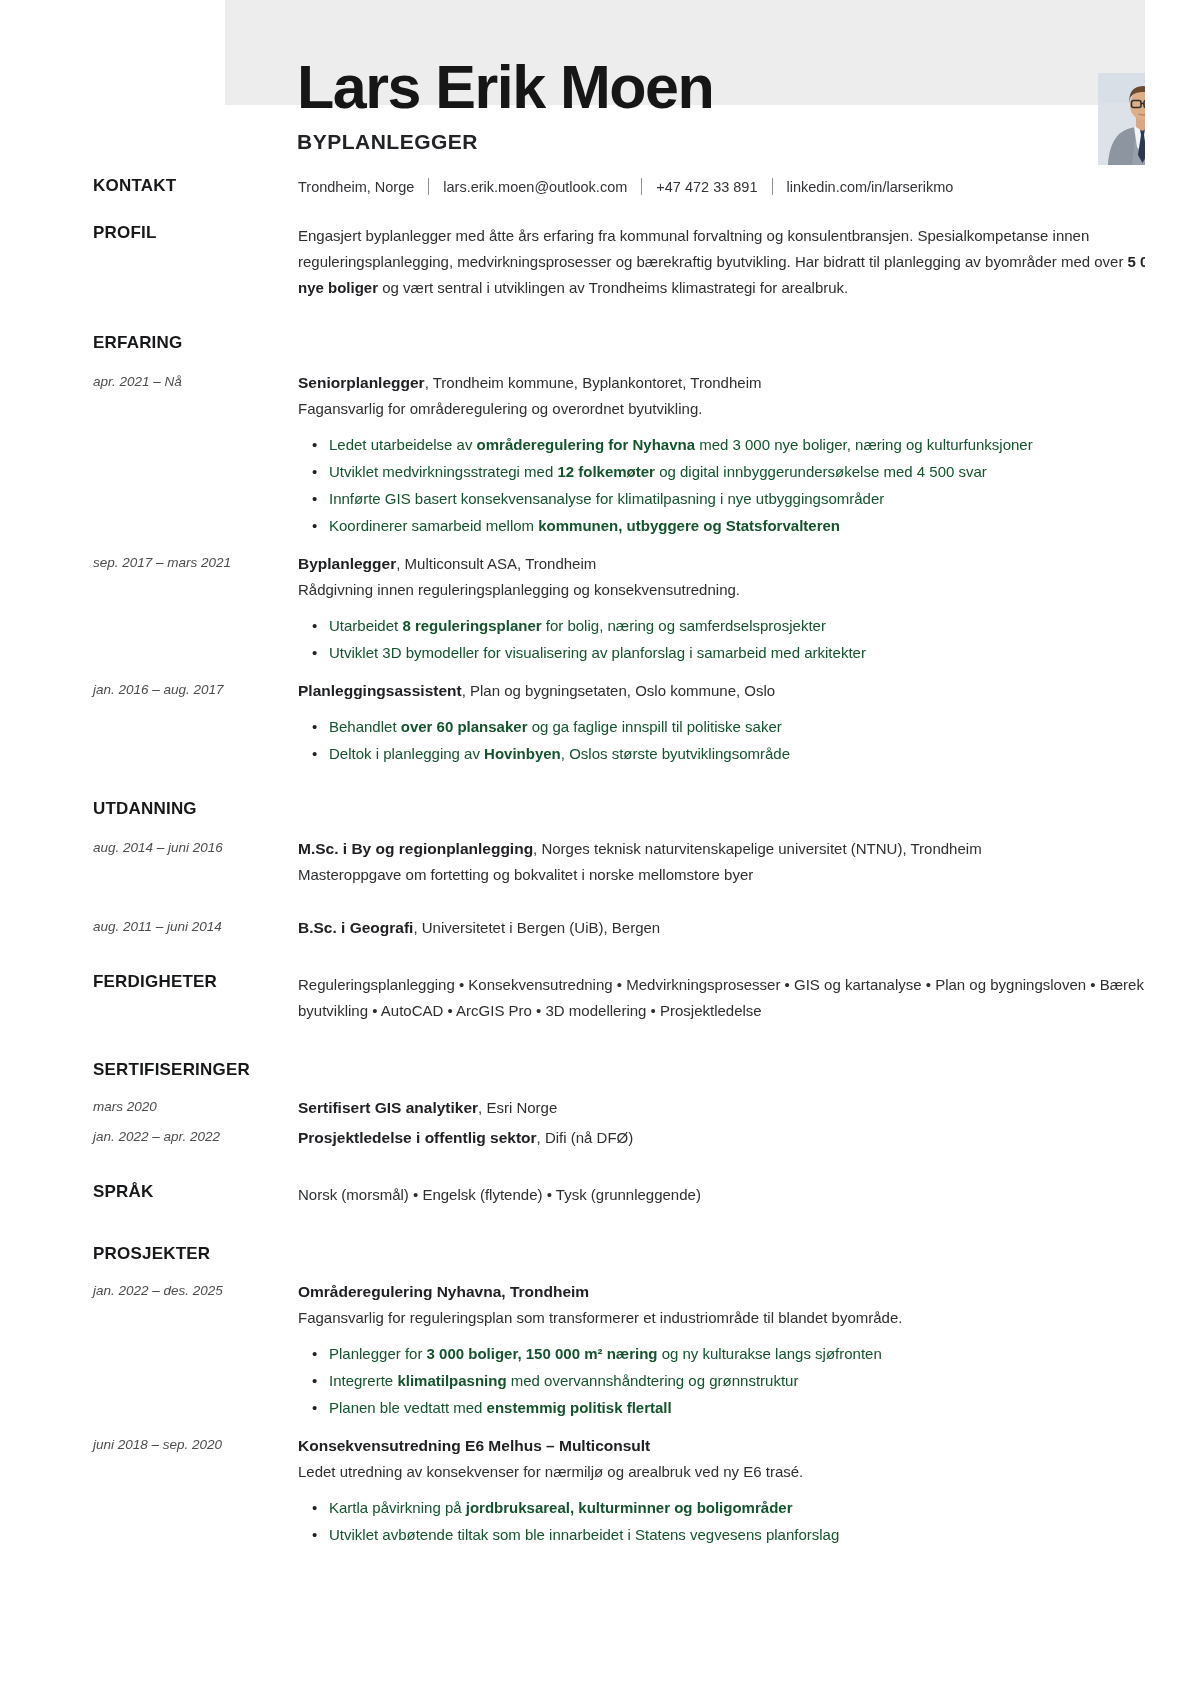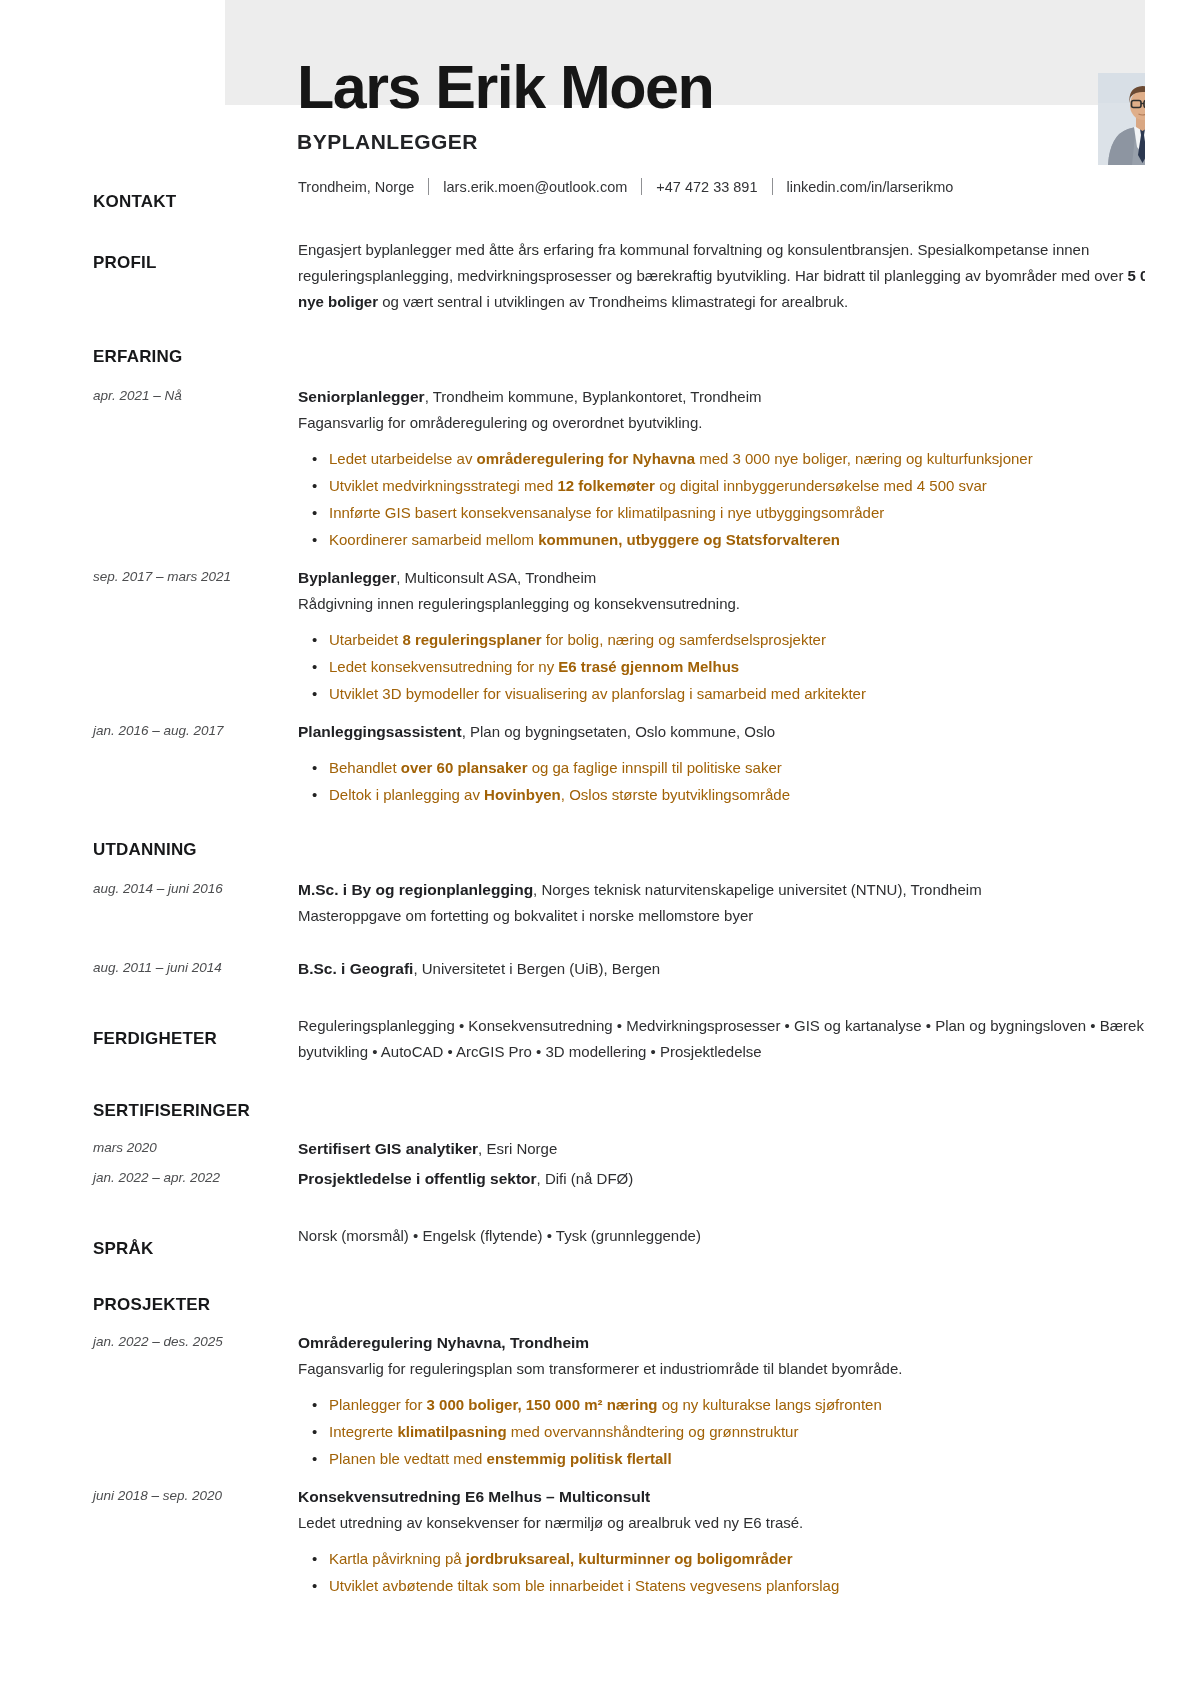--- a/index.html
+++ b/index.html
@@ -28,42 +28,42 @@
     font-size:21px; font-weight:700; letter-spacing:.5px; color:#222326;
   }
   .photo {
     position:absolute; left:1053px; top:73px; width:89px; height:92px;
     z-index:3; overflow:hidden;
   }
   .body-col { position:absolute; left:48px; top:176px; width:1098px; }
 
   .row { display:grid; grid-template-columns:205px 1fr; align-items:start; }
   .sec-label, .sec-heading {
-    font-size:17px; font-weight:700; color:#17181a; letter-spacing:.2px;margin-top:16px;
+    font-size:17px; font-weight:700; color:#17181a; letter-spacing:.2px;
   }
   .dates {
     font-size:13.5px; font-style:italic; color:#4c4d4f; padding-top:3px;
     line-height:18px;
   }
 
   .txt { font-size:15px; line-height:26px; color:#2e2f31; }
   .txt strong, .title-line strong { color:#202124; }
   .title-line { font-size:15px; line-height:26px; }
   .title-line strong { font-size:15.5px; }
 
   .contact-line { font-size:14.5px; line-height:22px; color:#333437; white-space:nowrap; }
   .sep {
     display:inline-block; width:1px; height:17px; background:#8f9093;
     margin:0 14px; vertical-align:-3px;
   }
 
   ul.bullets { list-style:none; margin-top:9px; }
   ul.bullets li {
     position:relative; padding-left:31px;
-    font-size:15px; line-height:27px; color:#a16207;
+    font-size:15px; line-height:27px; color:#14532d;
   }
   ul.bullets li::before {
     content:"\2022"; position:absolute; left:14px; top:0;
     color:#222; font-size:15px;
   }
 
   
   .mt-profil { margin-top:25px; }
   .mt-sec { margin-top:32px; margin-bottom:17px; }
   .mt-sec-sm { margin-top:36px; margin-bottom:15px; }
@@ -142,21 +142,20 @@
       </div>
     </div>
 
     <div class="row mt-job">
       <div class="dates">sep. 2017 – mars 2021</div>
       <div>
         <div class="title-line"><strong>Byplanlegger</strong>, Multiconsult ASA, Trondheim</div>
         <div class="txt">Rådgivning innen reguleringsplanlegging og konsekvensutredning.</div>
         <ul class="bullets">
           <li>Utarbeidet <strong>8 reguleringsplaner</strong> for bolig, næring og samferdselsprosjekter</li>
-          <li>Ledet konsekvensutredning for ny <strong>E6 trasé gjennom Melhus</strong></li>
           <li>Utviklet 3D bymodeller for visualisering av planforslag i samarbeid med arkitekter</li>
         </ul>
       </div>
     </div>
 
     <div class="row mt-job">
       <div class="dates">jan. 2016 – aug. 2017</div>
       <div>
         <div class="title-line"><strong>Planleggingsassistent</strong>, Plan og bygningsetaten, Oslo kommune, Oslo</div>
         <ul class="bullets">

